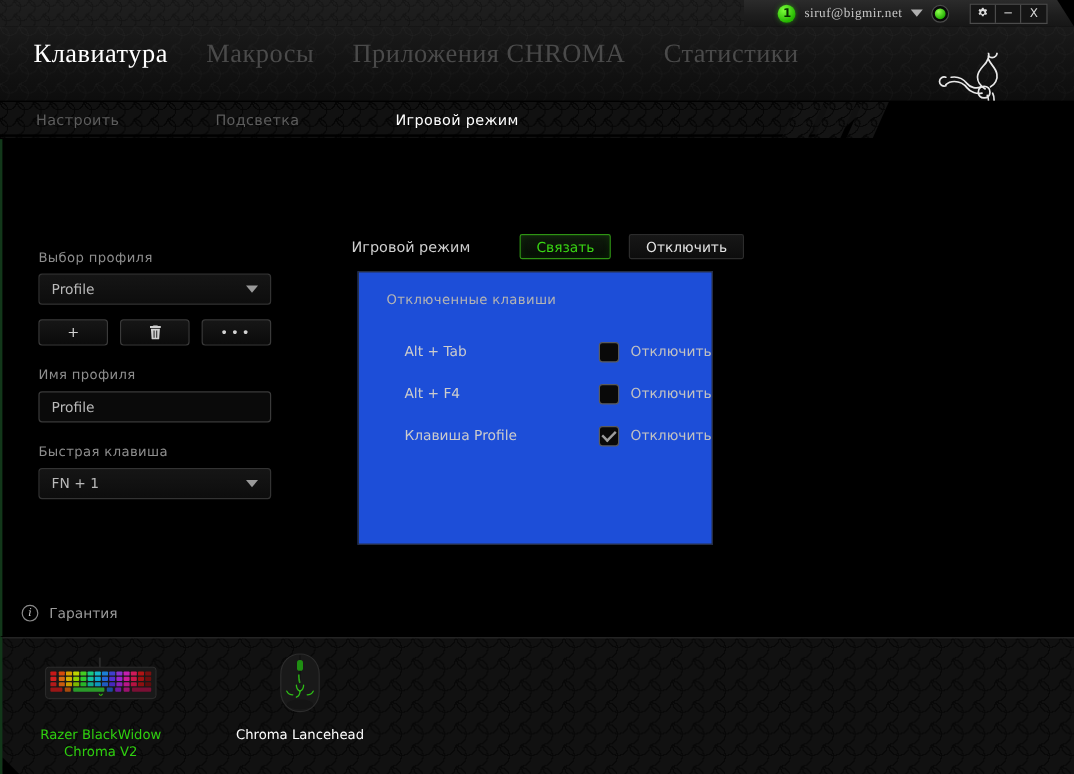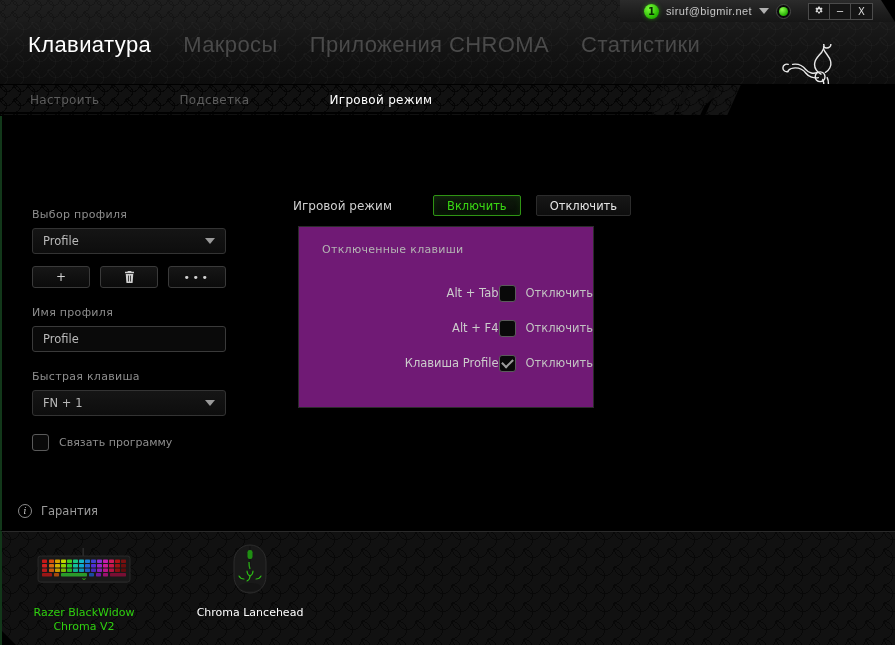--- a/index.html
+++ b/index.html
@@ -50,21 +50,21 @@
   .notif-badge {
     width: 15px; height: 15px; border-radius: 50%;
     background: radial-gradient(circle at 35% 30%, #7bff3a, #24b500 70%);
     color: #072b00; font-size: 10px; font-weight: bold;
     display: flex; align-items: center; justify-content: center;
     font-family: "DejaVu Sans", sans-serif;
     box-shadow: 0 0 4px rgba(60,220,20,.5);
   }
   .tb-user {
     color: #c6c6c6; font-size: 11px; letter-spacing: .4px;
-    font-family: Liberation Sans, sans-serif;
+    font-family: Liberation Serif, serif;
   }
   .tb-caret {
     width: 0; height: 0;
     border-left: 5px solid transparent;
     border-right: 5px solid transparent;
     border-top: 6px solid #b0b0b0;
   }
   .tb-status {
     width: 15px; height: 15px; border-radius: 50%;
     background: #0a0a0a; border: 1px solid #4a4a4a;
@@ -100,21 +100,21 @@
       radial-gradient(circle at 0 50%, transparent 7px, rgba(255,255,255,.022) 7px, rgba(255,255,255,.022) 8px, transparent 8px);
     background-size: 16px 16px;
   }
   #maintabs {
     position: absolute; left: 28px; top: 10px;
     display: flex; align-items: baseline; gap: 32px;
   }
   .mtab {
     font-size: 22px; letter-spacing: .4px;
     color: #4a4a4a; white-space: nowrap;
-    font-family: Liberation Sans, sans-serif;
+    font-family: Liberation Serif, serif;
   }
   .mtab.active { color: #ffffff; }
 
   #razer-logo {
     position: absolute; right: 28px; top: 22px;
     width: 92px; height: 62px;
   }
 
   
   #subbar {
@@ -257,22 +257,22 @@
     color: #e4e4e4;
     font-family: "DejaVu Sans", sans-serif;
   }
   .tg-btn.on {
     color: #39d713; border: 1px solid #2f9414;
     background: linear-gradient(180deg,#0f1a0c,#060d05);
     box-shadow: inset 0 0 6px rgba(40,190,20,.12);
   }
   #gm-panel {
     position: absolute; left: 296px; top: 110px;
-    width: 296px; height: 182px;
-    border: 1px solid #2b2b2b; background: #701a75; text-align: right;
+    width: 296px; height: 228px;
+    border: 1px solid #2b2b2b; background: #1d4ed8;
   }
   #gm-panel-title {
     position: absolute; left: 23px; top: 16px;
     color: #b4b4b4; font-size: 11px; letter-spacing: .3px;
     font-family: "DejaVu Sans", sans-serif;
   }
   .gm-row {
     position: absolute; left: 38px; width: 256px; height: 26px;
     display: flex; align-items: center;
   }
@@ -434,29 +434,25 @@
       <div class="rz-input">Profile</div>
 
       <div class="spacer-18"></div>
 
       <div class="fld-label">Быстрая клавиша</div>
       <div class="rz-select">
         <span>FN + 1</span>
         <span class="caret"></span>
       </div>
 
-      <div class="chk-row">
-        <span class="rz-check"></span>
-        <span class="chk-label">Связать программу</span>
-      </div>
     </div>
 
     <div id="gm-head">
       <div id="gm-title">Игровой режим</div>
-      <div class="tg-btn on">Включить</div>
+      <div class="tg-btn on">Связать</div>
       <div class="tg-btn">Отключить</div>
     </div>
 
     <div id="gm-panel">
       <div id="gm-panel-title">Отключенные клавиши</div>
 
       <div class="gm-row" style="top:53px">
         <span class="gm-key">Alt + Tab</span>
         <span class="gm-act">
           <span class="rz-check"></span>

